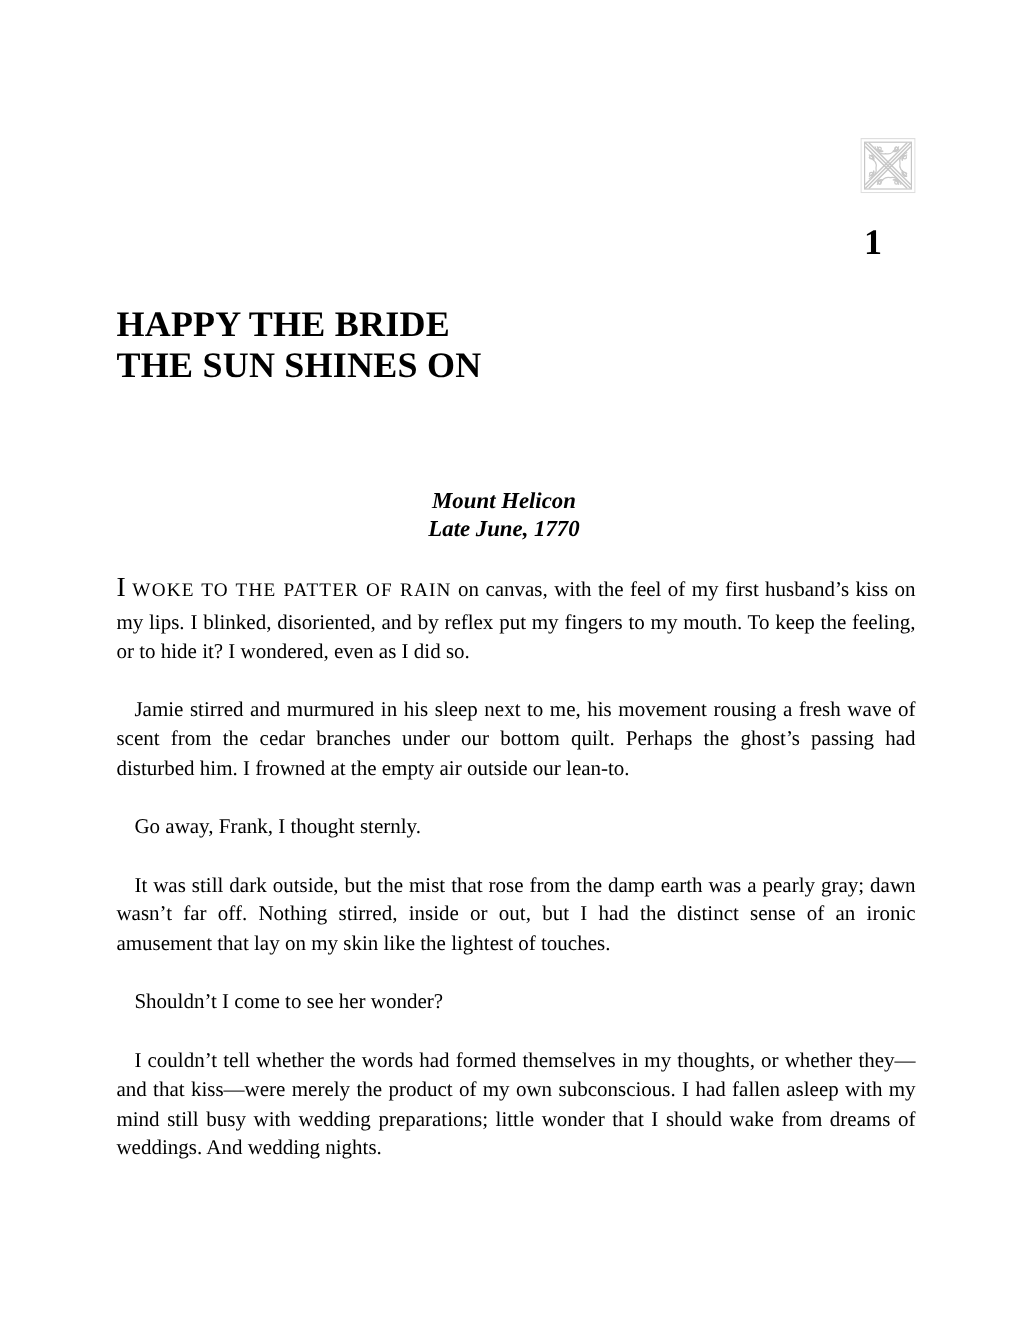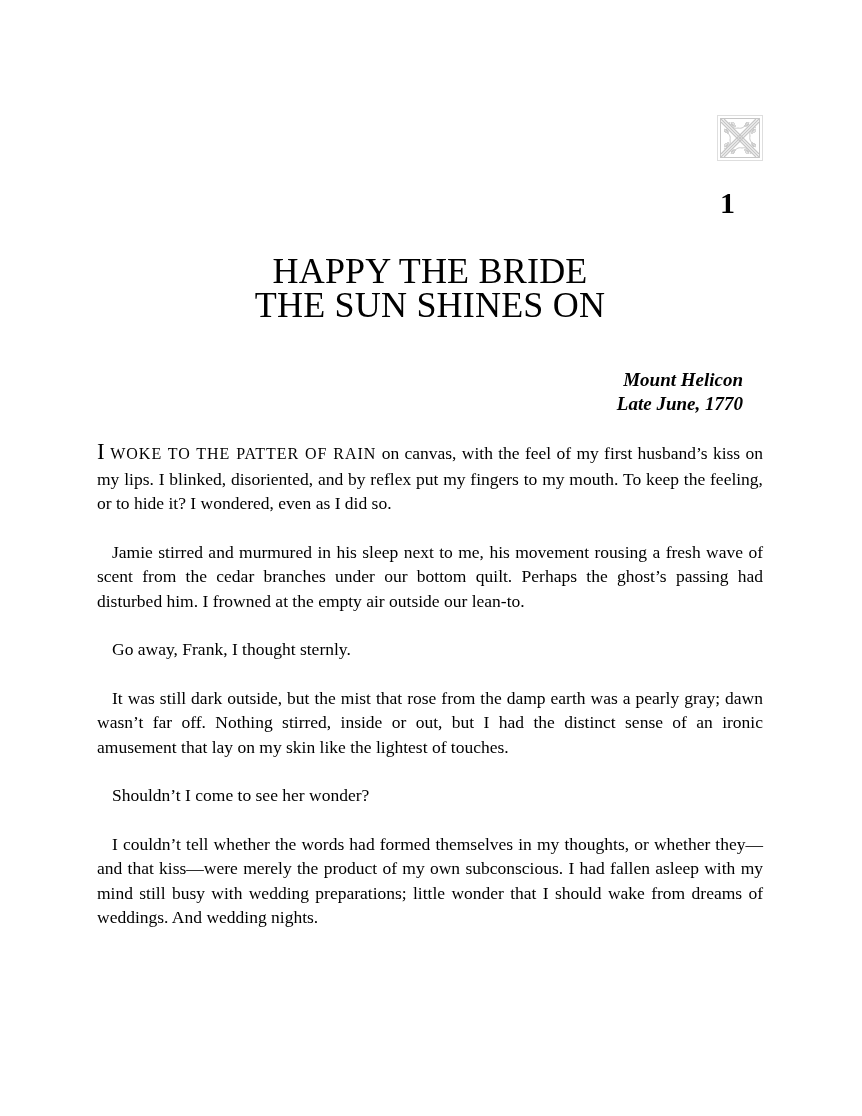--- a/index.html
+++ b/index.html
@@ -25,29 +25,29 @@
   .chapter-number {
     margin-top: 27px;
     text-align: right;
     padding-right: 28px;
     font-size: 30px;
     font-weight: bold;
     line-height: 30px;
   }
   .chapter-title {
     margin-top: 36px;
-    text-align: center;
-    font-size: 36px;
-    font-weight: normal;
+    text-align: left;
+    font-size: 30px;
+    font-weight: bold;
     line-height: 34px;
     letter-spacing: 0.2px;
   }
   .dateline {
-    margin-top: 46px;
-    text-align: right;
+    margin-top: 84px;
+    text-align: center;
     padding-right: 20px;
     font-size: 19px;
     font-weight: bold;
     font-style: italic;
     line-height: 24px;
   }
   .body-text {
     margin-top: 24px;
     font-size: 17.5px;
     line-height: 24.5px;

